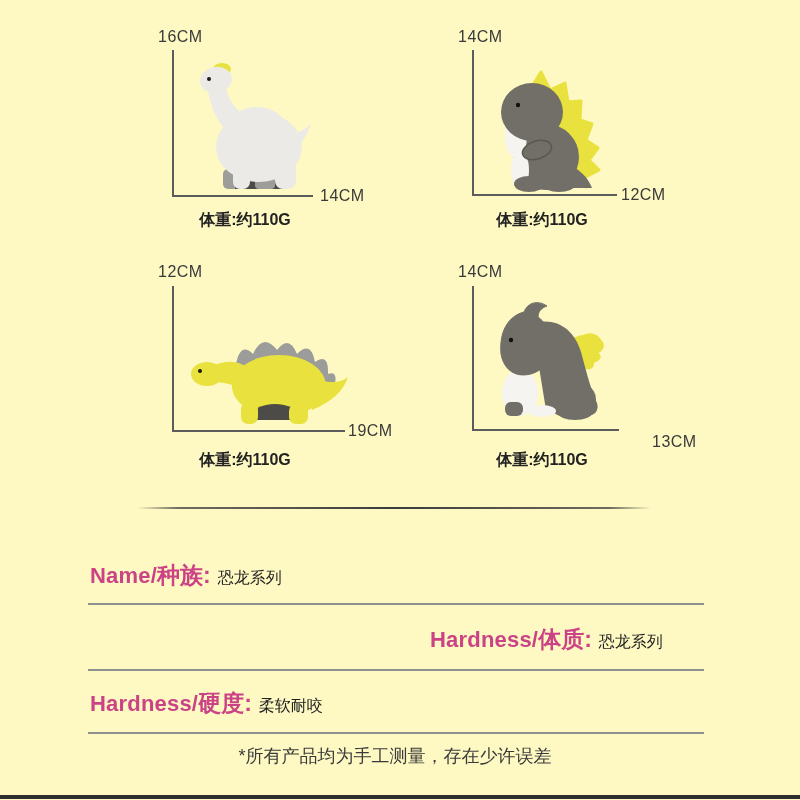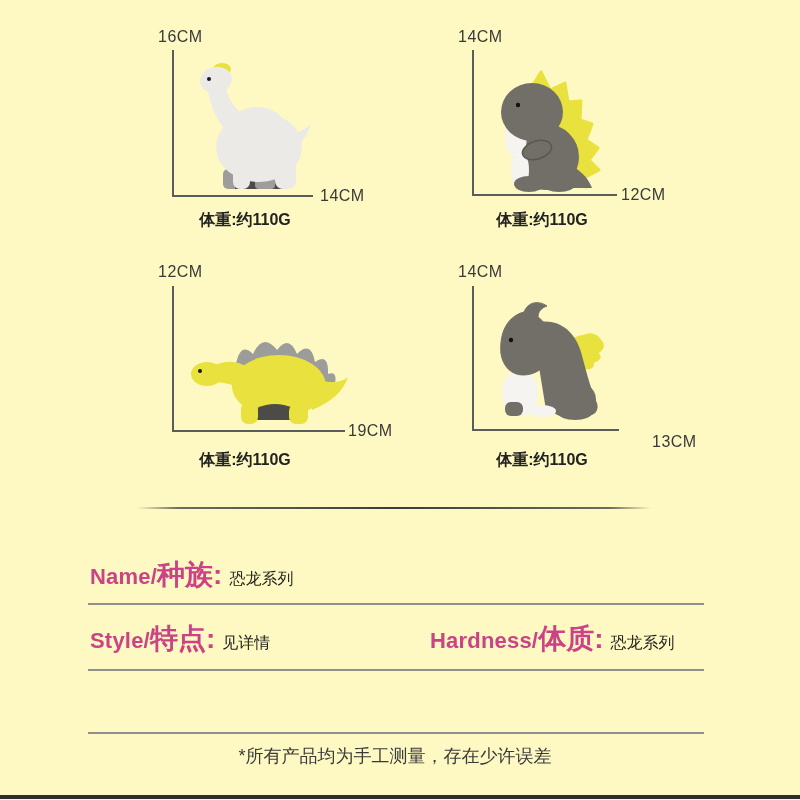--- a/index.html
+++ b/index.html
@@ -50,21 +50,21 @@
   
   .mid-rule{position:absolute;left:137px;top:507px;width:514px;height:2px;
     background:linear-gradient(to right,rgba(60,60,60,0),rgba(60,60,60,.75) 8%,var(--rule-dark) 50%,rgba(60,60,60,.75) 92%,rgba(60,60,60,0));}
 
   
   .spec-row{position:absolute;left:0;width:800px;height:38px;line-height:38px;}
   .r1{top:556px;} .r2{top:620px;} .r3{top:684px;}
   .cell{position:absolute;white-space:nowrap;}
   .cell-l{left:90px;} .cell-r{left:430px;}
   .lab-en{font-size:22px;font-weight:bold;color:var(--accent-pink);letter-spacing:.2px;}
-  .lab-zh{font-size:28px;font-weight:bold;color:var(--accent-pink);}
+  .lab-zh{font-size:23px;font-weight:bold;color:var(--accent-pink);}
   .val{font-size:16px;color:var(--text-dark);margin-left:7px;}
   .tbl-rule{position:absolute;left:88px;width:616px;height:2px;background:var(--divider-gray);}
   .tr1{top:603px;} .tr2{top:669px;} .tr3{top:732px;}
 
   .footnote{position:absolute;left:0;top:744px;width:790px;text-align:center;
             font-size:18px;color:var(--text-gray);}
 
   .bottom-bar{position:absolute;left:0;top:795px;width:800px;height:4px;background:#2e2e2e;}
 </style>
 </head>
@@ -155,29 +155,29 @@
   <div class="mid-rule"></div>
 
   <div class="spec-row r1">
     <div class="cell cell-l">
       <span class="lab-en">Name/</span><span class="lab-zh">种族:</span><span class="val">恐龙系列</span>
     </div>
   </div>
   <div class="tbl-rule tr1"></div>
 
   <div class="spec-row r2">
-    <div class="cell cell-l">
-      <span class="lab-en">Style/</span><span class="lab-zh">特点:</span><span class="val">见详情</span>
-    </div>
     <div class="cell cell-r">
       <span class="lab-en">Hardness/</span><span class="lab-zh">体质:</span><span class="val">恐龙系列</span>
     </div>
   </div>
   <div class="tbl-rule tr2"></div>
 
   <div class="spec-row r3">
+    <div class="cell cell-l">
+      <span class="lab-en">Hardness/</span><span class="lab-zh">硬度:</span><span class="val">柔软耐咬</span>
+    </div>
   </div>
   <div class="tbl-rule tr3"></div>
 
   <div class="footnote">*所有产品均为手工测量，存在少许误差</div>
 
   <div class="bottom-bar"></div>
 </div>
 
 </body></html>

